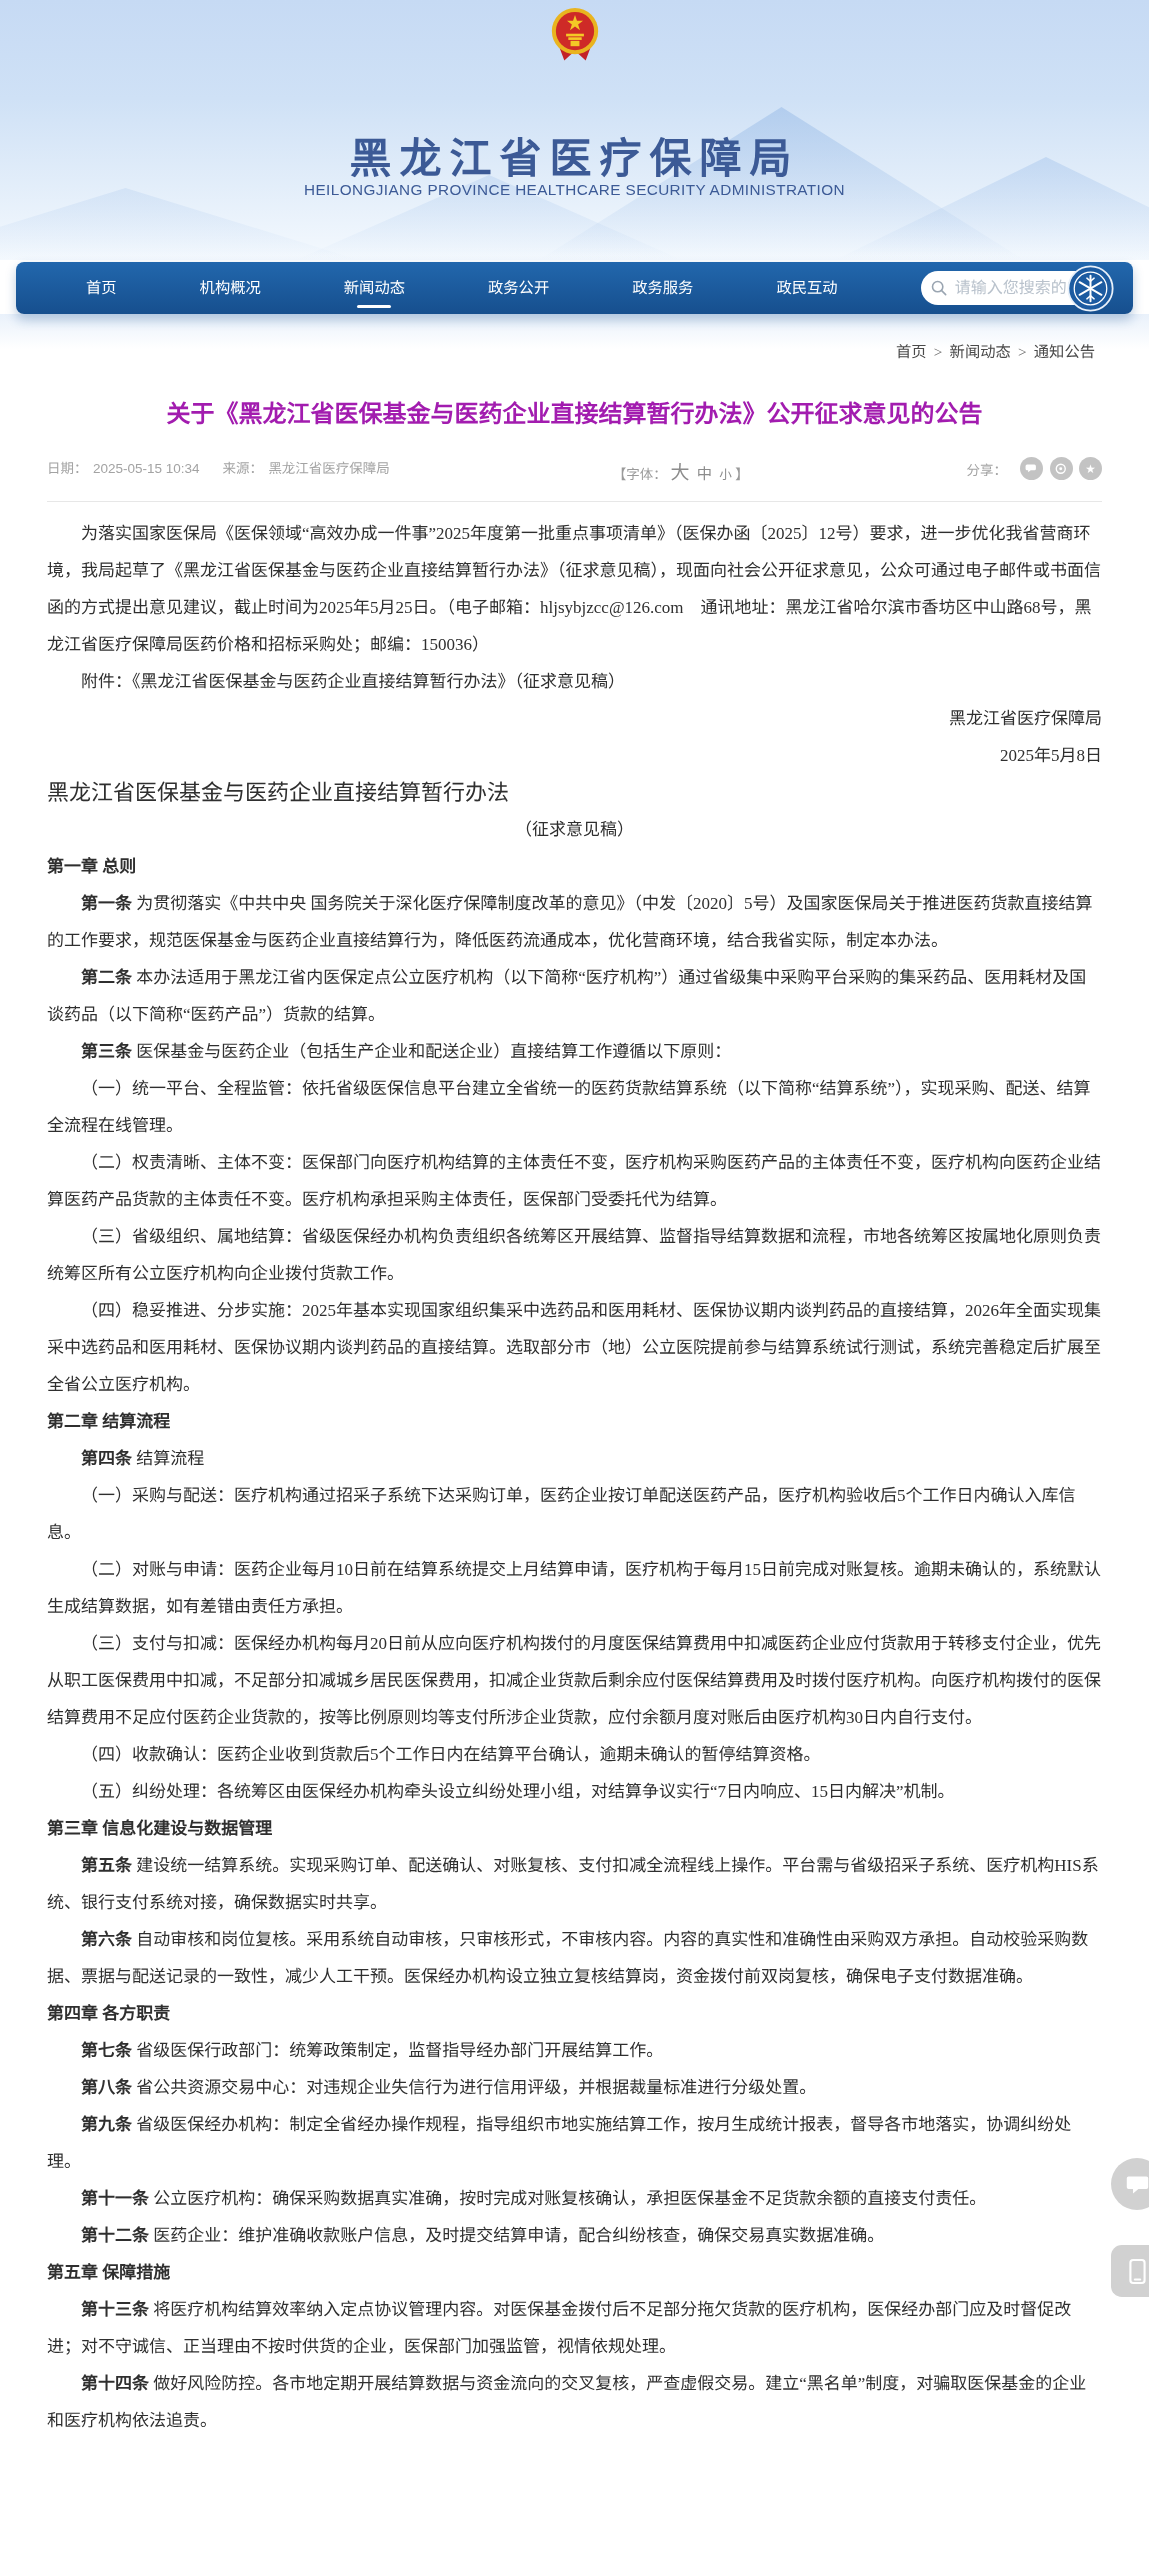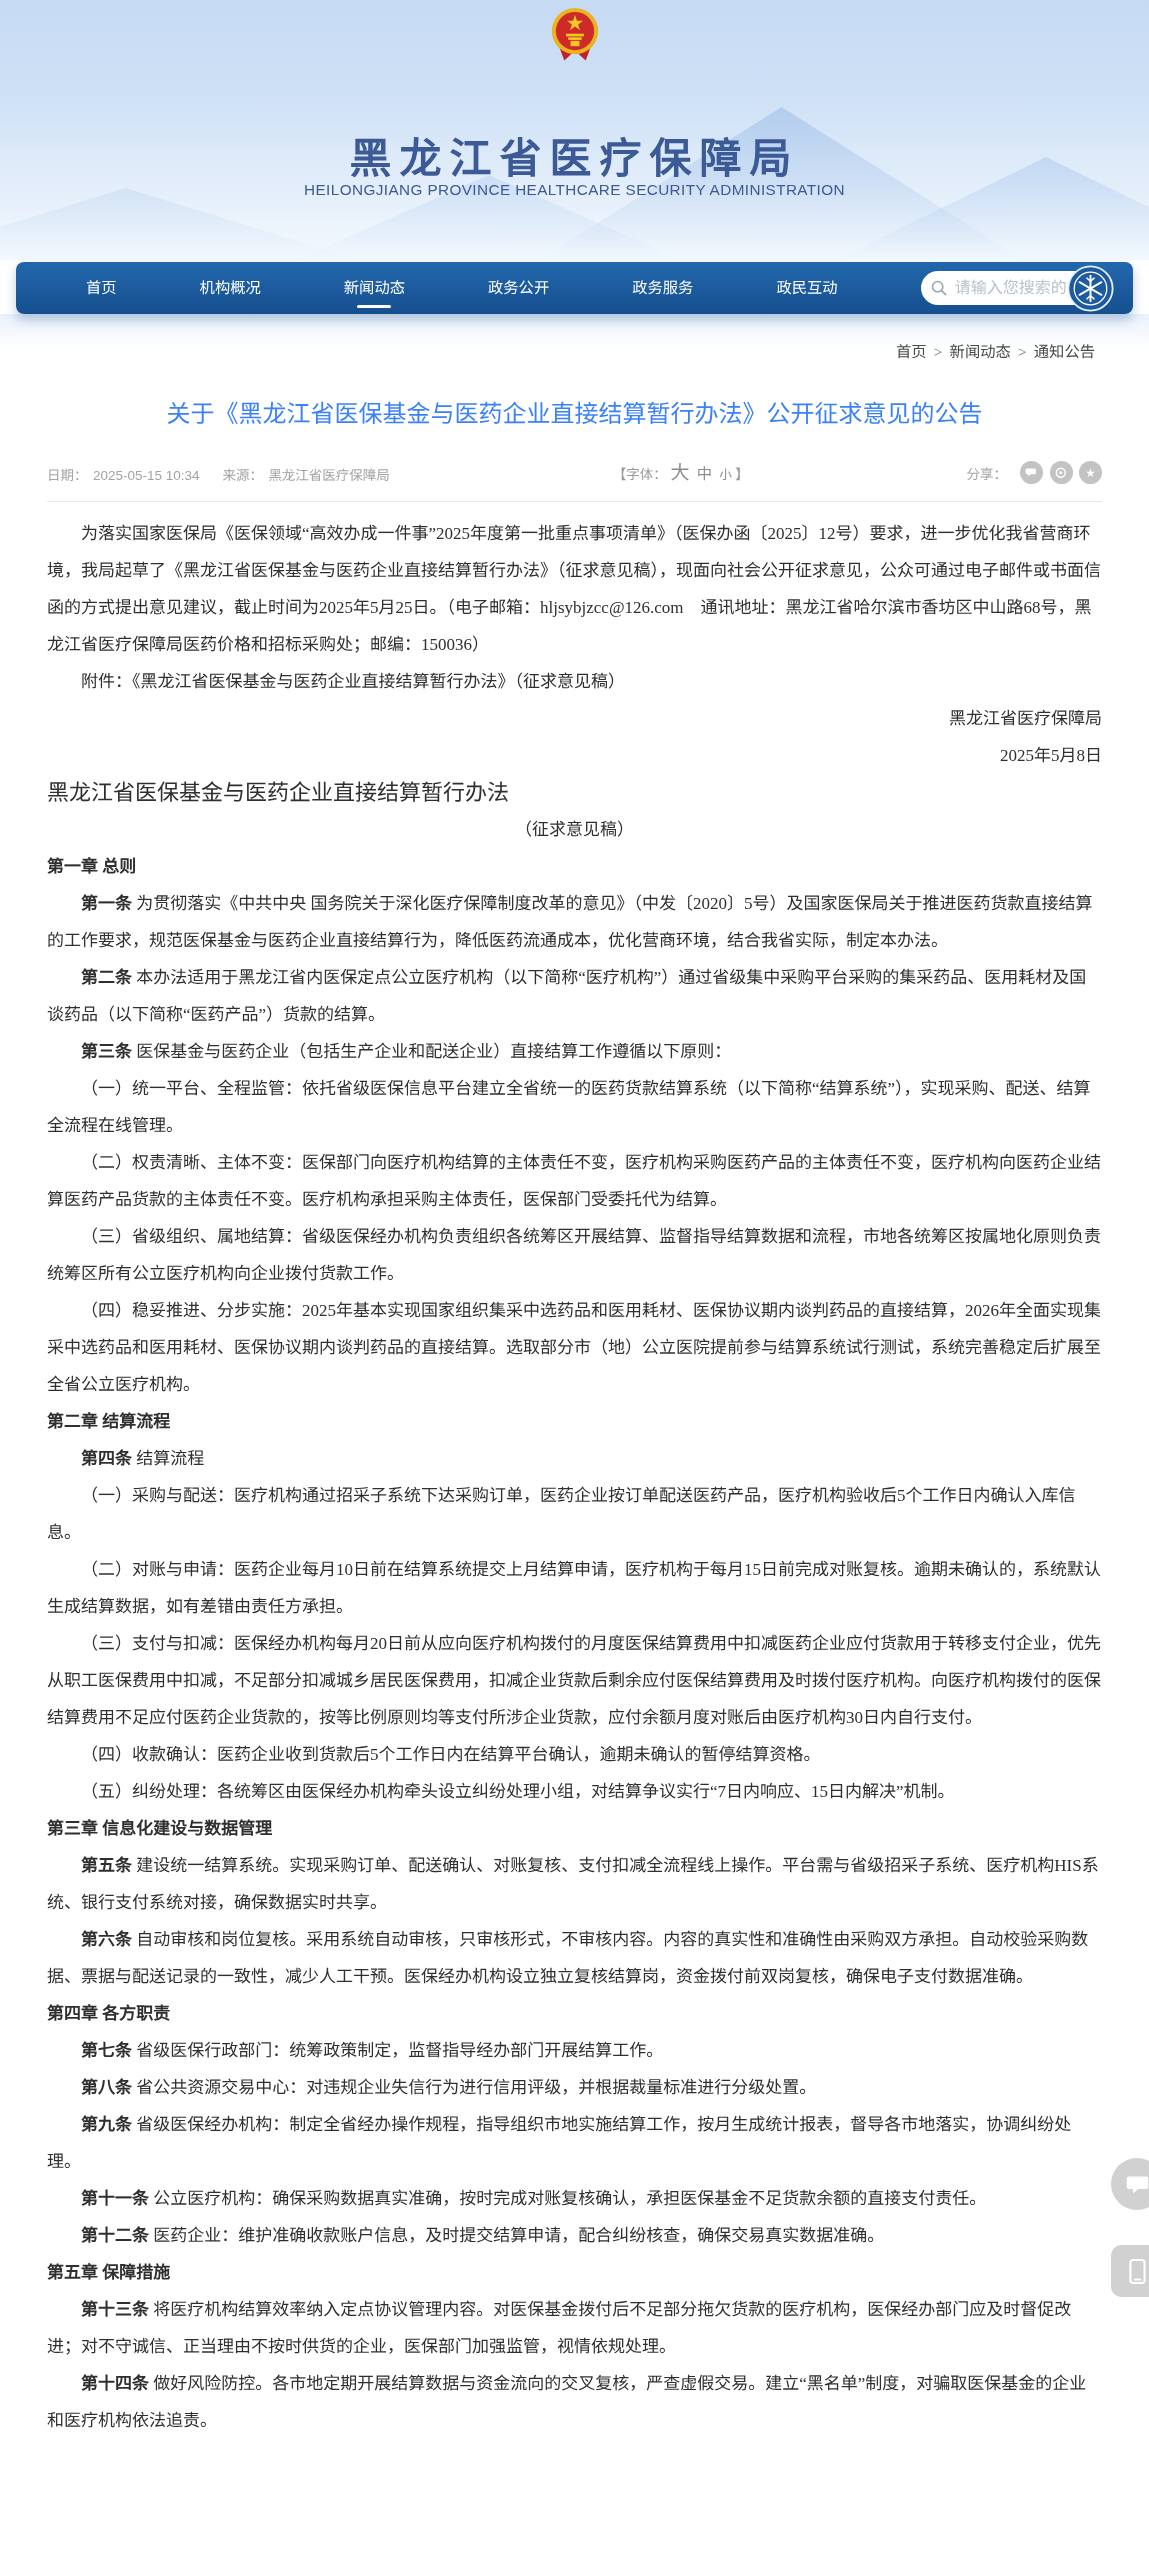--- a/index.html
+++ b/index.html
@@ -43,22 +43,22 @@
 
   
   .crumb-zone{background:linear-gradient(180deg,#e9f1fb,#ffffff 78%);padding:25px 54px 0 0;
               height:20px;text-align:right;}
   .breadcrumb{font-family:"Liberation Serif","DejaVu Serif",serif;font-size:15.3px;color:#4a4a4a;}
   .crumb{cursor:pointer;}
   .crumb-sep{margin:0 7.2px;color:#6b6b6b;}
 
   
   .content{padding:0 47px;}
-  .article-title{margin:38px 0 0;text-align:center;font-size:24px;color:#3b82f6;font-weight:normal;line-height:1.4;}
-  .meta{margin-top:27px;display:flex;align-items:flex-end;color:#a3a3a3;font-size:13.5px;gap:30px;}
+  .article-title{margin:38px 0 0;text-align:center;font-size:24px;color:#a21caf;font-weight:bold;line-height:1.4;}
+  .meta{margin-top:27px;display:flex;align-items:flex-start;color:#a3a3a3;font-size:13.5px;gap:30px;}
   .meta-left span{margin-right:5.4px;}
   .meta-left .gap{margin-right:23px;}
   .meta-center{flex:1;text-align:center;color:#9a9a9a;}
   .fs-btn{cursor:pointer;margin:0 3.6px;color:#8c8c8c;}
   .fs-large{font-size:19px;}
   .fs-medium{font-size:15.3px;}
   .fs-small{font-size:12.6px;}
   .meta-right{display:flex;align-items:center;}
   .share-label{margin-right:7.2px;}
   .share-circle{width:23px;height:23px;border-radius:50%;background:#c3c3c3;margin-left:6.3px;cursor:pointer;

